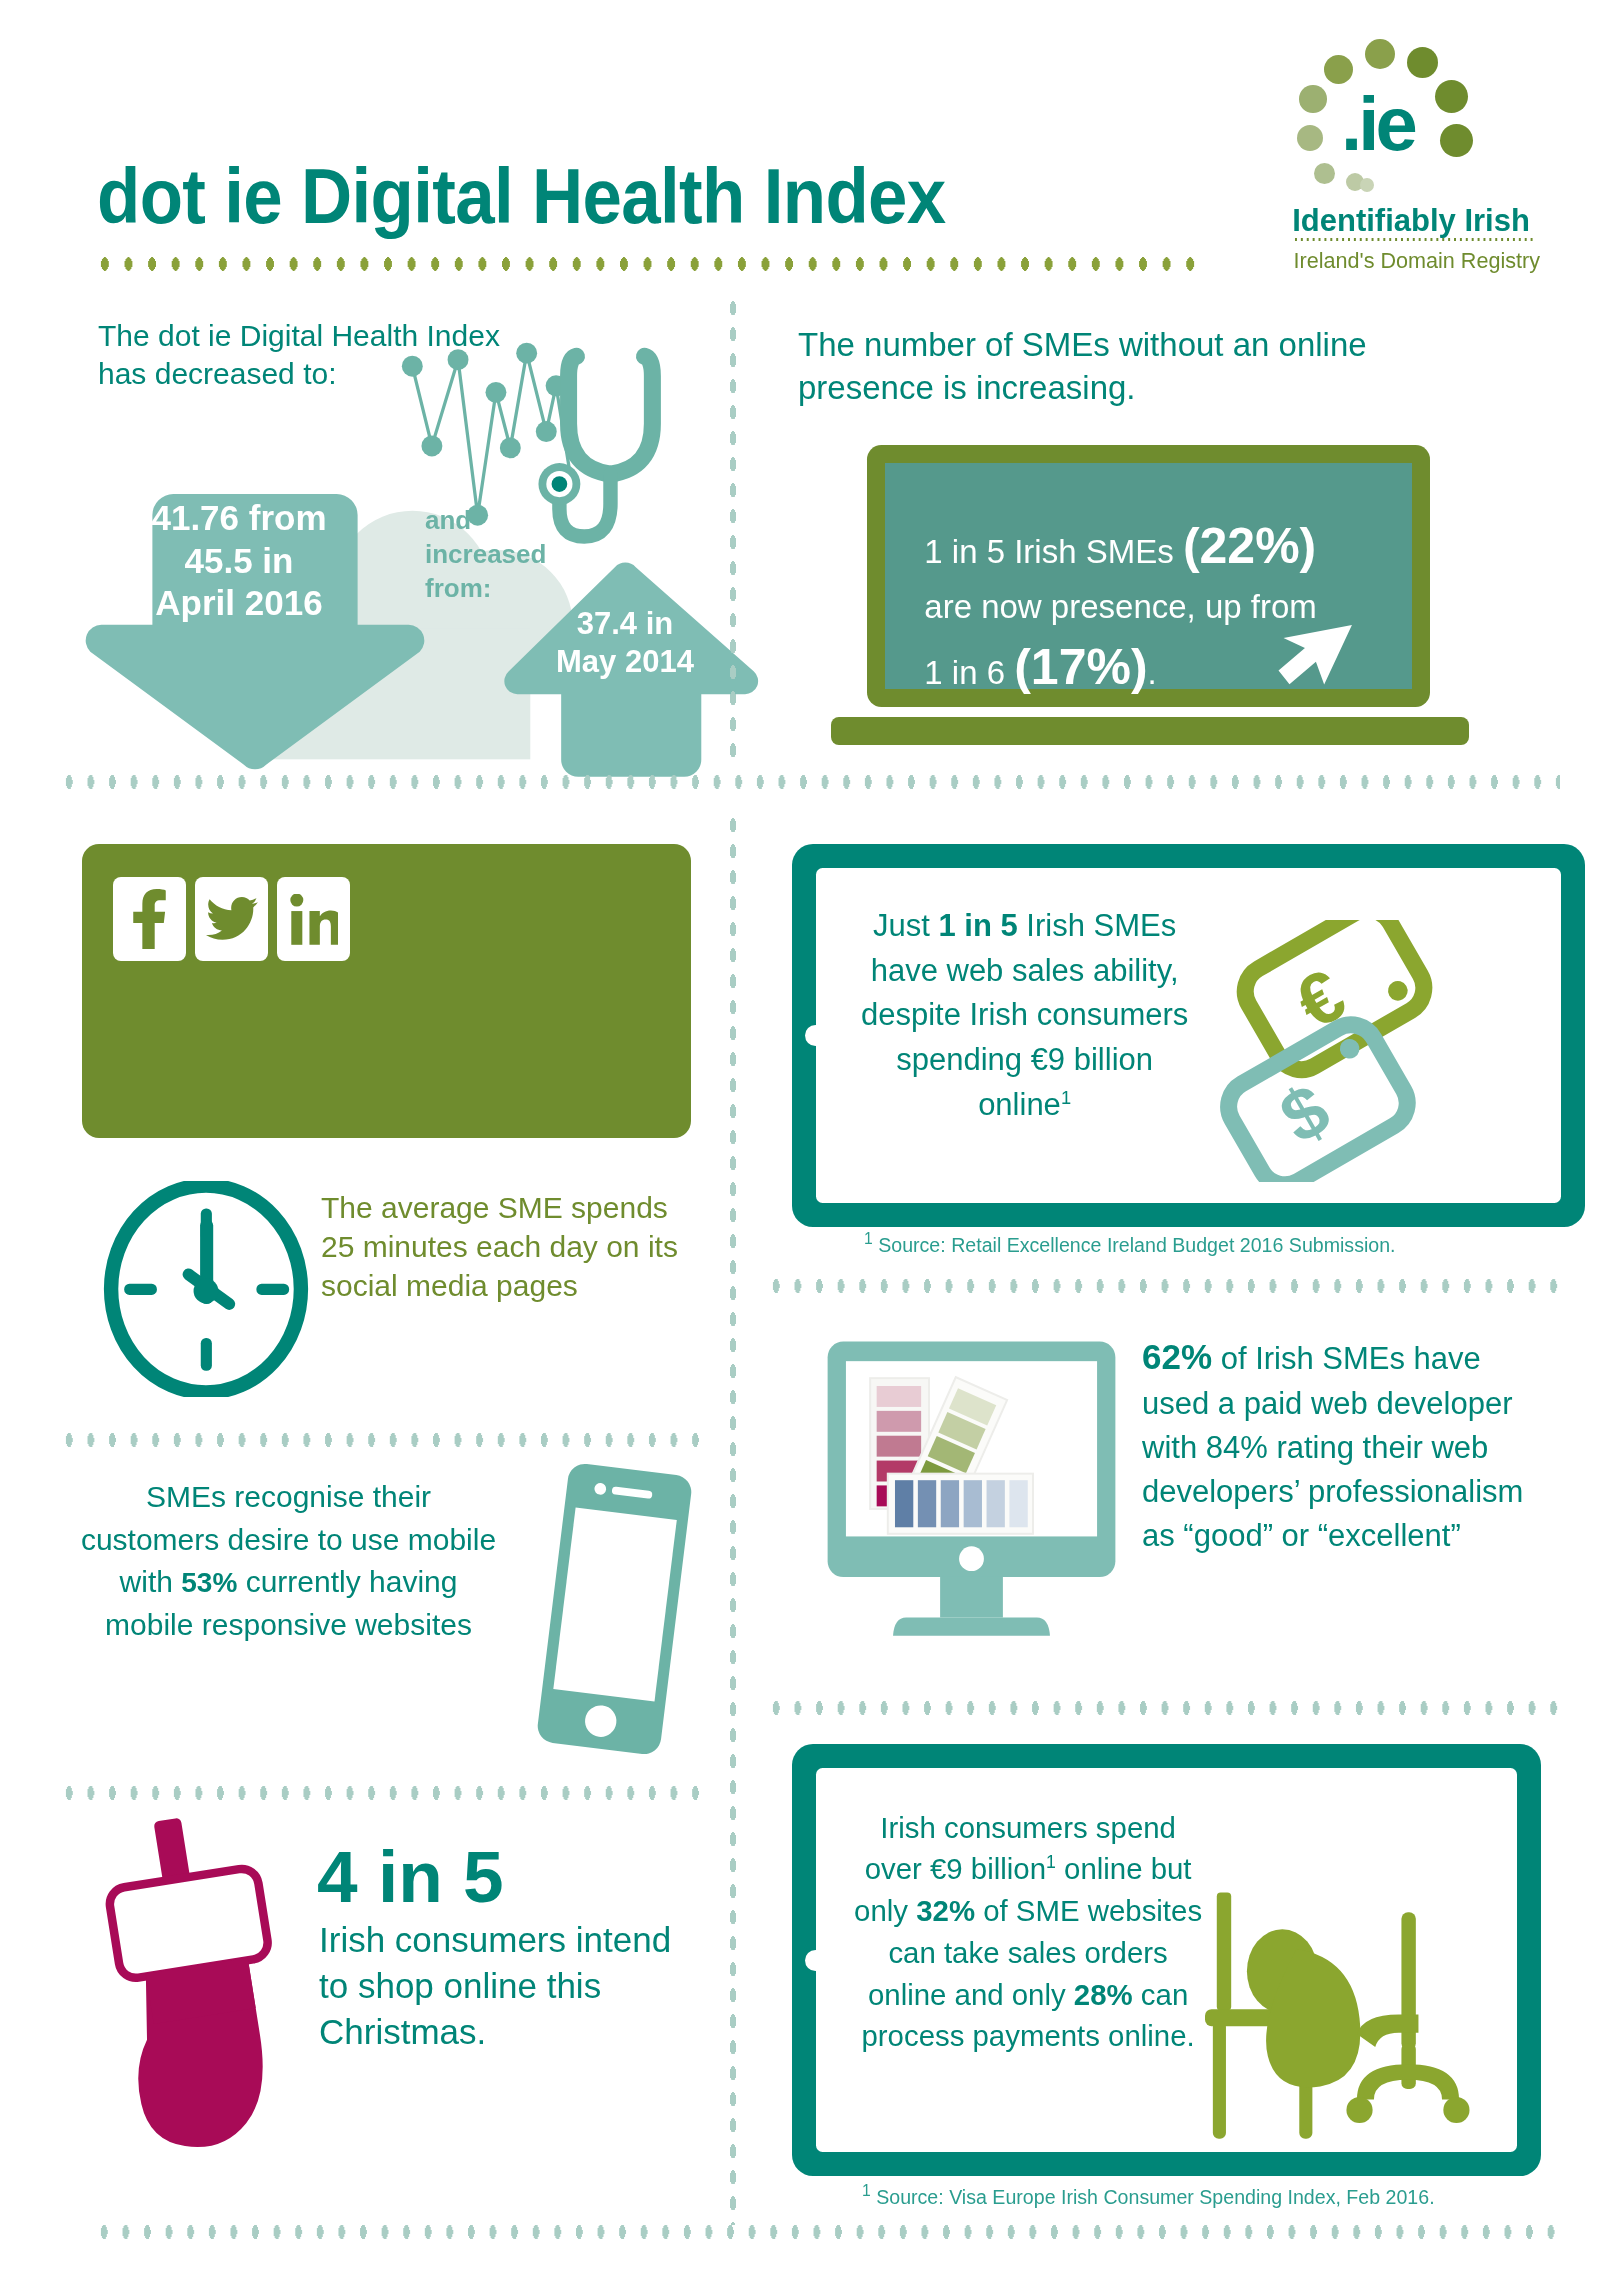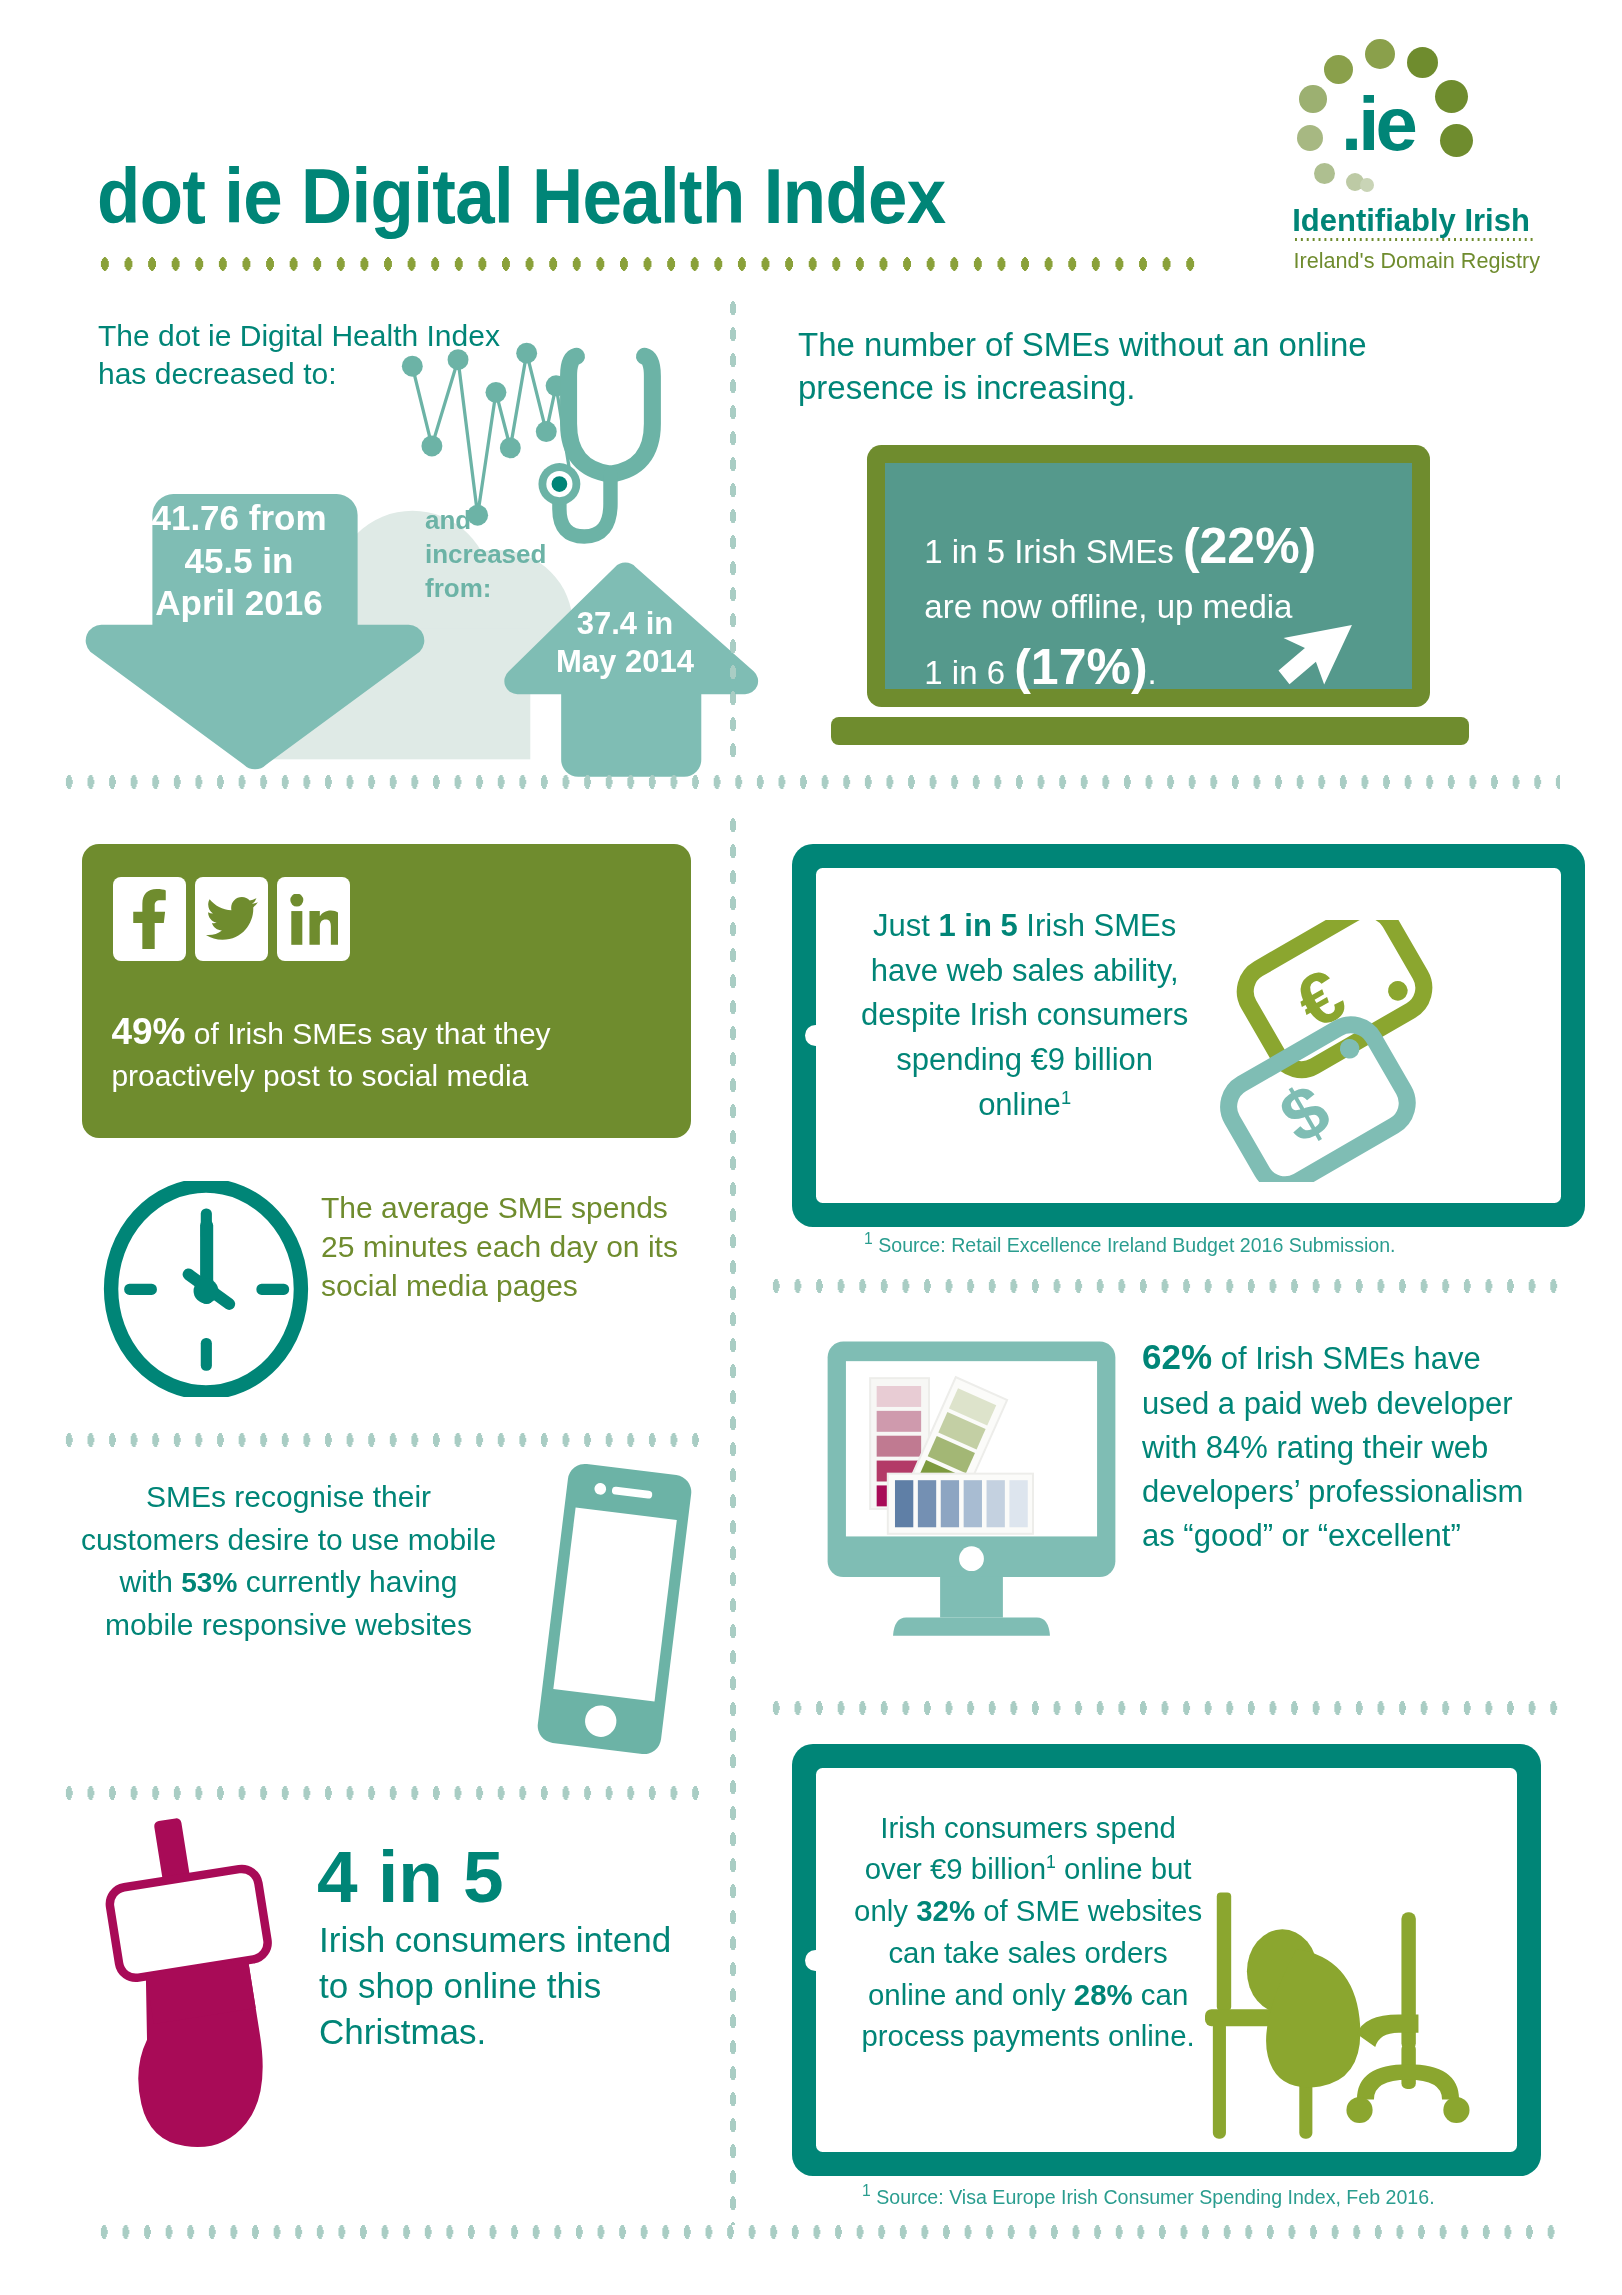--- a/index.html
+++ b/index.html
@@ -174,21 +174,21 @@
 </svg>
 <div class="abs white" style="left:543px;top:605px;width:164px;text-align:center;font-size:31px;line-height:1.22;font-weight:bold;">37.4 in May 2014</div>
 
 <div class="abs" id="rt-head">The number of SMEs without an online presence is increasing.</div>
 
 <div class="abs" id="laptop">
   <div id="laptop-screen">
     <div id="laptop-text">
       <span>1 in 5 Irish SMEs</span>
       <span class="bignum">(22%)</span><br>
-      <span>are now offline, up media</span><br>
+      <span>are now presence, up from</span><br>
       <span>1 in 6</span>
       <span class="bignum">(17%)</span><span>.</span>
     </div>
     <svg style="position:absolute;left:393px;top:143px;" width="79" height="92" viewBox="0 0 120 140">
       <path d="M88,8 L88,108 L62,82 L40,130 L16,118 L38,70 L2,70 Z" transform="translate(6,0) rotate(25 50 60)" fill="#ffffff"></path>
     </svg>
   </div>
 </div>
 <div class="abs" id="laptop-base"></div>
 
@@ -211,23 +211,20 @@
     <svg width="52" height="44" viewBox="0 0 80 68">
         <path d="M80,8 c-3,1.3 -6,2.2 -9.4,2.6 C74,8.6 76.6,5.4 77.8,1.5 c-3.2,1.9 -6.7,3.3 -10.4,4 C64.4,2.1 60.1,0 55.3,0 46.1,0 38.7,7.5 38.7,16.7 c0,1.3 0.1,2.6 0.4,3.8 C25.3,19.8 13.4,13.3 5.4,3.4 4,5.9 3.2,8.6 3.2,11.6 c0,5.8 2.9,10.9 7.4,13.9 -2.7,-0.1 -5.3,-0.8 -7.5,-2.1 v0.2 c0,8.1 5.7,14.8 13.3,16.3 -1.4,0.4 -2.9,0.6 -4.4,0.6 -1.1,0 -2.1,-0.1 -3.1,-0.3 2.1,6.6 8.3,11.4 15.5,11.5 -5.7,4.5 -12.9,7.1 -20.7,7.1 -1.3,0 -2.7,-0.1 -4,-0.2 7.4,4.7 16.2,7.5 25.6,7.5 30.8,0 47.6,-25.5 47.6,-47.6 l-0.1,-2.2 C74.9,14.2 77.7,11.3 80,8 z" fill="#6f8c2e"></path>
       </svg>
   </div>
   <div class="sm-tile" style="left:195px;top:33px;">
     <svg width="48" height="51" viewBox="0 0 74 78">
         <rect x="2" y="26" width="17" height="52" fill="#6f8c2e"></rect>
         <circle cx="10.5" cy="9" r="10" fill="#6f8c2e"></circle>
         <path d="M30,26 h16 v8 c3,-5 9,-9 17,-9 12,0 17,7 17,21 v32 H63 V50 c0,-7 -2,-11 -8,-11 -6,0 -9,4 -9,11 v28 H30 z" fill="#6f8c2e"></path>
       </svg>
-  </div>
-  <div id="social-cap">
-    <b style="font-size:37px;">49%</b><span> of Irish SMEs say that they proactively post to social media</span>
   </div>
 </div>
 
 <svg class="abs" style="left:98px;top:1181px;" width="216" height="216" viewBox="0 0 330 330">
   <ellipse cx="165" cy="165" rx="145" ry="158" fill="none" stroke="#008577" stroke-width="22"></ellipse>
   <rect x="157" y="42" width="17" height="50" rx="8" fill="#008577"></rect>
   <rect x="157" y="240" width="17" height="50" rx="8" fill="#008577"></rect>
   <rect x="40" y="157" width="50" height="17" rx="8" fill="#008577"></rect>
   <rect x="242" y="157" width="50" height="17" rx="8" fill="#008577"></rect>
   <rect x="156" y="58" width="20" height="130" rx="10" fill="#008577"></rect>

